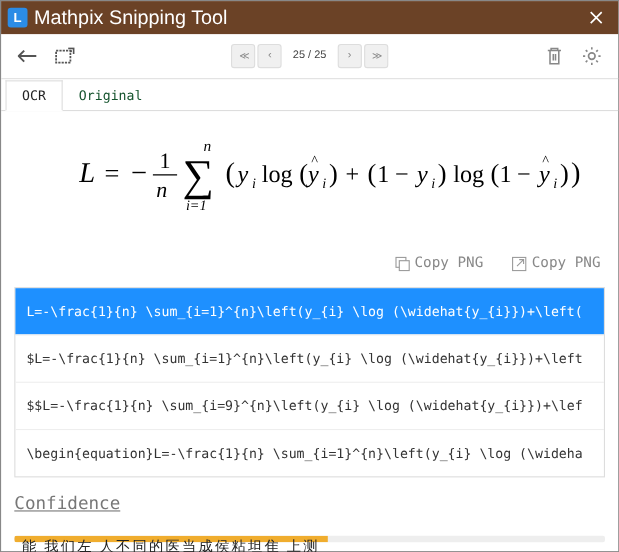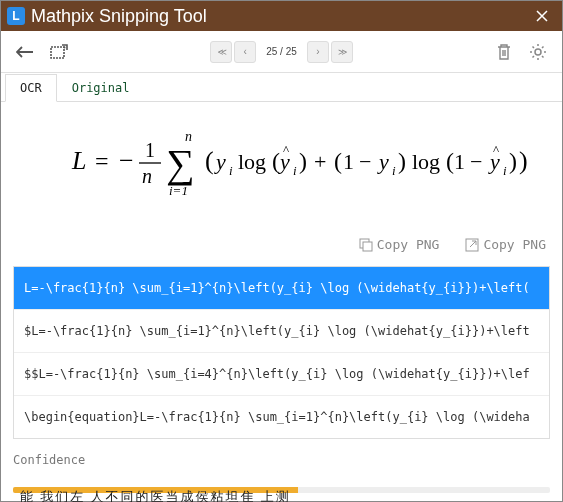--- a/index.html
+++ b/index.html
@@ -21,21 +21,21 @@
 .tab.active { border: 1px solid #ddd; border-bottom: 1px solid #fff; background: #fff; color: #222; }
 .formula-area { padding: 20px 10px 30px 10px; display: flex; justify-content: center; align-items: center; min-height: 110px; }
 .formula-area svg { max-width: 100%; }
 .actions { display: flex; justify-content: flex-end; gap: 26px; padding: 8px 16px; color: #888; font-size: 13px; }
 .action-link { display: flex; align-items: center; gap: 4px; cursor: pointer; font-family: monospace; }
 .list { border: 1px solid #ddd; margin: 6px 12px 10px 12px; }
 .list-item { padding: 14px 10px; font-family: monospace; font-size: 12px; white-space: nowrap; overflow: hidden; border-top: 1px solid #eee; color: #333; cursor: pointer; }
 .list-item:first-child { border-top: none; }
 .list-item.selected { background: #1e90ff; color: #fff; border-top: none; }
 .confidence { padding: 4px 12px 8px 12px; }
-.confidence-label { font-size: 12px; color: #777; font-family: monospace; margin-bottom: 20px; }
+.confidence-label { font-size: 16px; color: #777; font-family: monospace; margin-bottom: 20px; text-decoration: underline; }
 .bar { height: 6px; background: #eee; border-radius: 2px; overflow: hidden; }
 .bar-fill { height: 100%; background: #f0ad2e; width: 53%; }
 .bottom-garble { position: absolute; bottom: -2px; left: 0; right: 0; height: 16px; font-size: 13px; color: #222; overflow: hidden; padding-left: 20px; letter-spacing: 2px; font-family: "SimSun", serif; }
 </style>
 </head>
 <body>
 
 <div class="window">
   <div class="titlebar">
     <div class="logo">L</div>
@@ -141,21 +141,21 @@
           <rect x="1" y="1" width="12" height="12" stroke="#999" fill="none"></rect>
           <path d="M5 9 L11 3 M7 3 H11 V7" stroke="#999" fill="none"></path>
         </svg>
       <span>Copy PNG</span>
     </div>
   </div>
 
   <div class="list">
     <div class="list-item selected">L=-\frac{1}{n} \sum_{i=1}^{n}\left(y_{i} \log (\widehat{y_{i}})+\left(</div>
     <div class="list-item">$L=-\frac{1}{n} \sum_{i=1}^{n}\left(y_{i} \log (\widehat{y_{i}})+\left</div>
-    <div class="list-item">$$L=-\frac{1}{n} \sum_{i=4}^{n}\left(y_{i} \log (\widehat{y_{i}})+\lef</div>
+    <div class="list-item">$$L=-\frac{1}{n} \sum_{i=9}^{n}\left(y_{i} \log (\widehat{y_{i}})+\lef</div>
     <div class="list-item">\begin{equation}L=-\frac{1}{n} \sum_{i=1}^{n}\left(y_{i} \log (\wideha</div>
   </div>
 
   <div class="confidence">
     <div class="confidence-label">Confidence</div>
     <div class="bar">
       <div class="bar-fill" style="width: 53%;"></div>
     </div>
   </div>
 </div>

